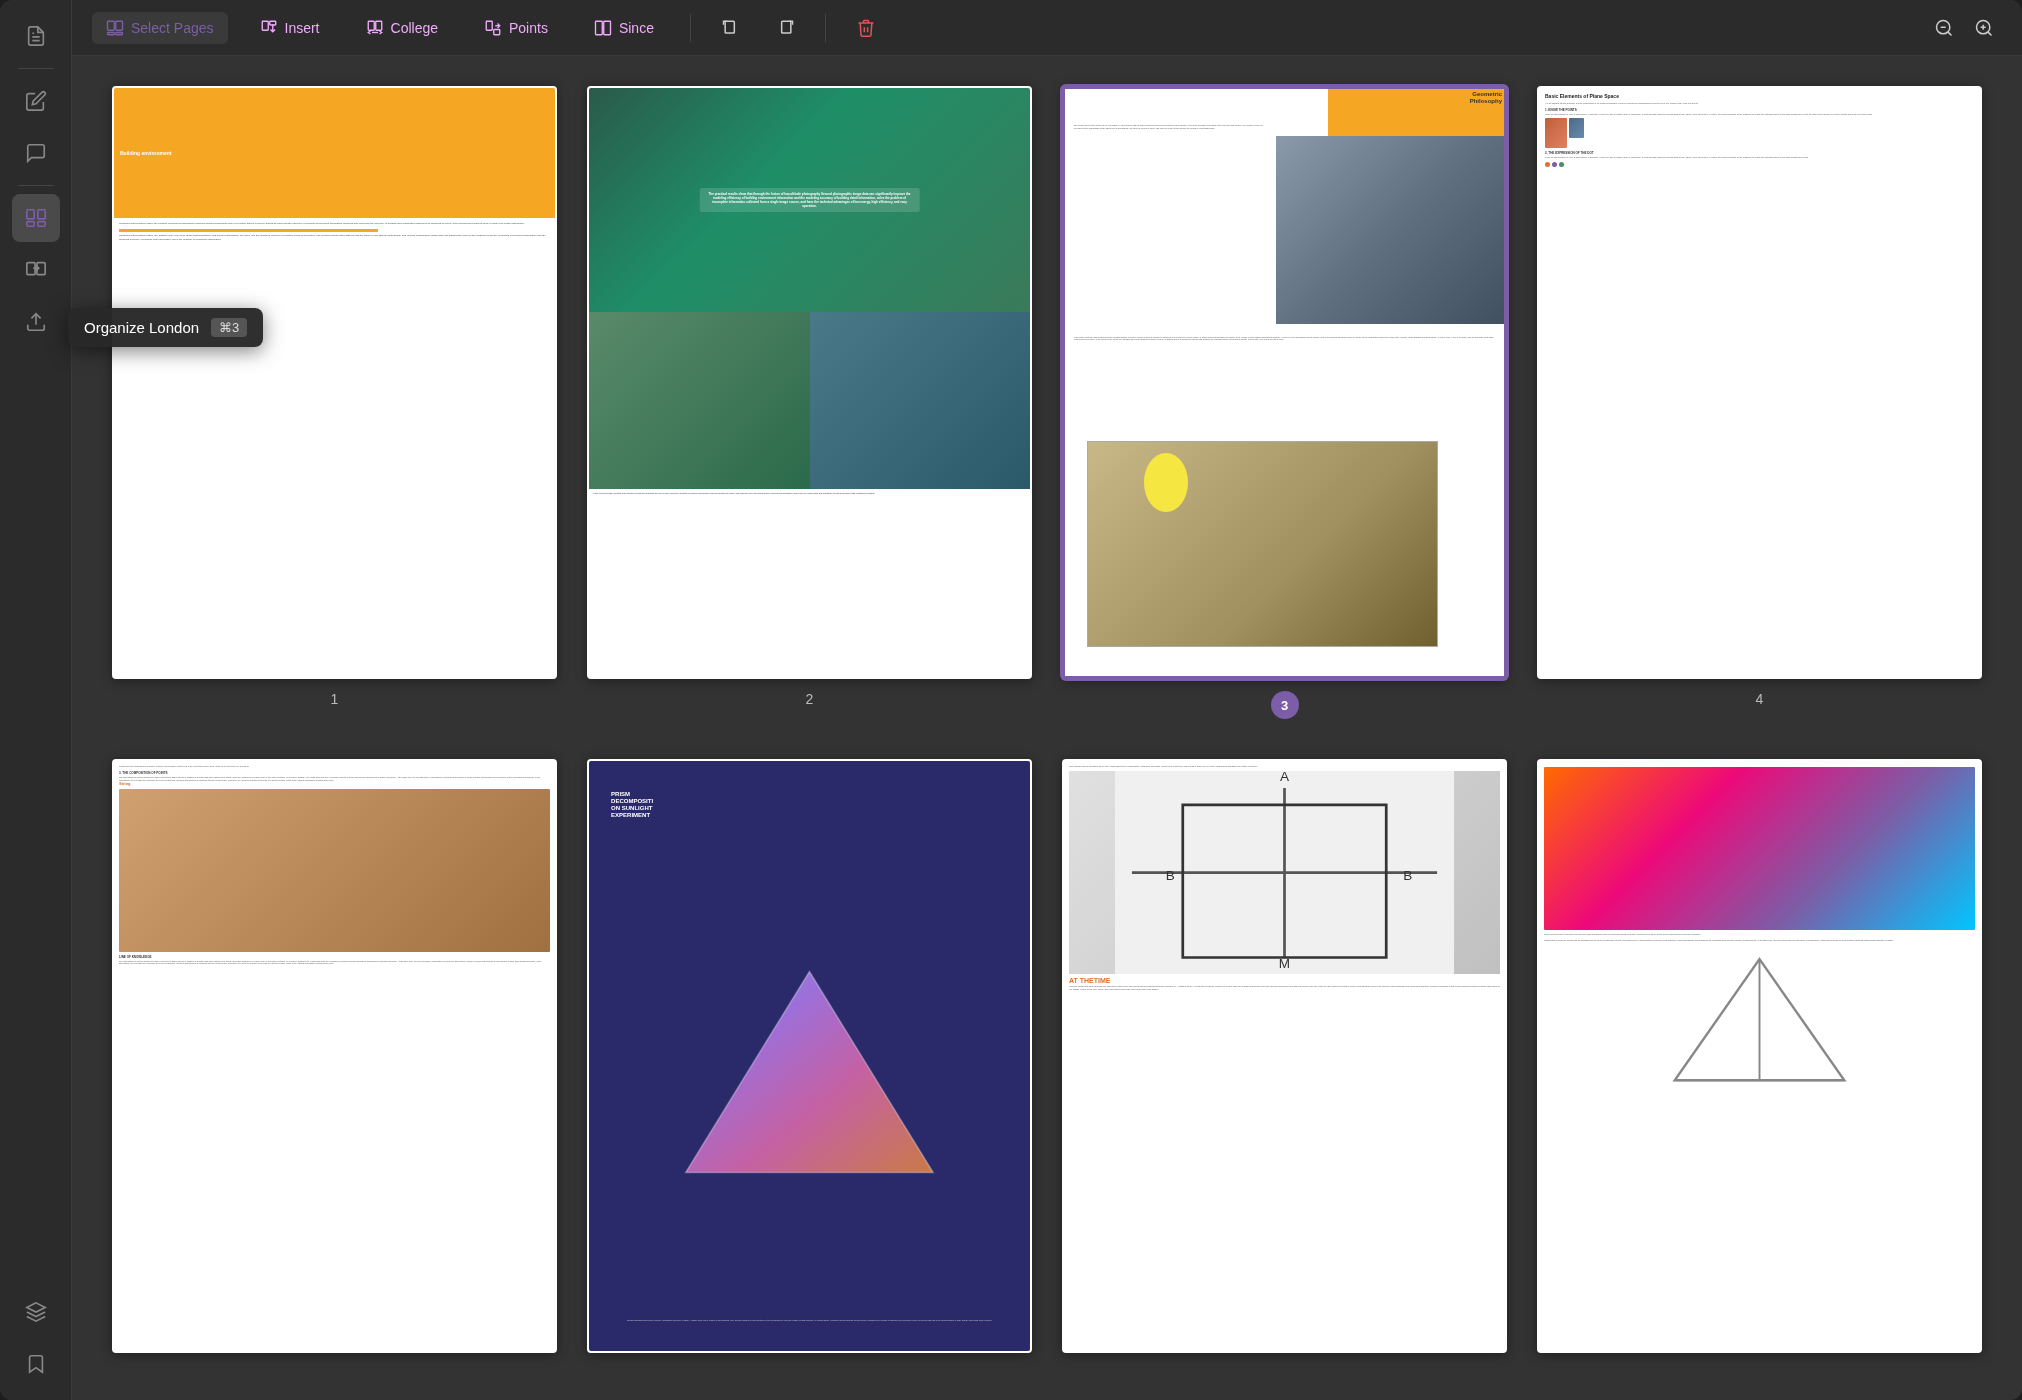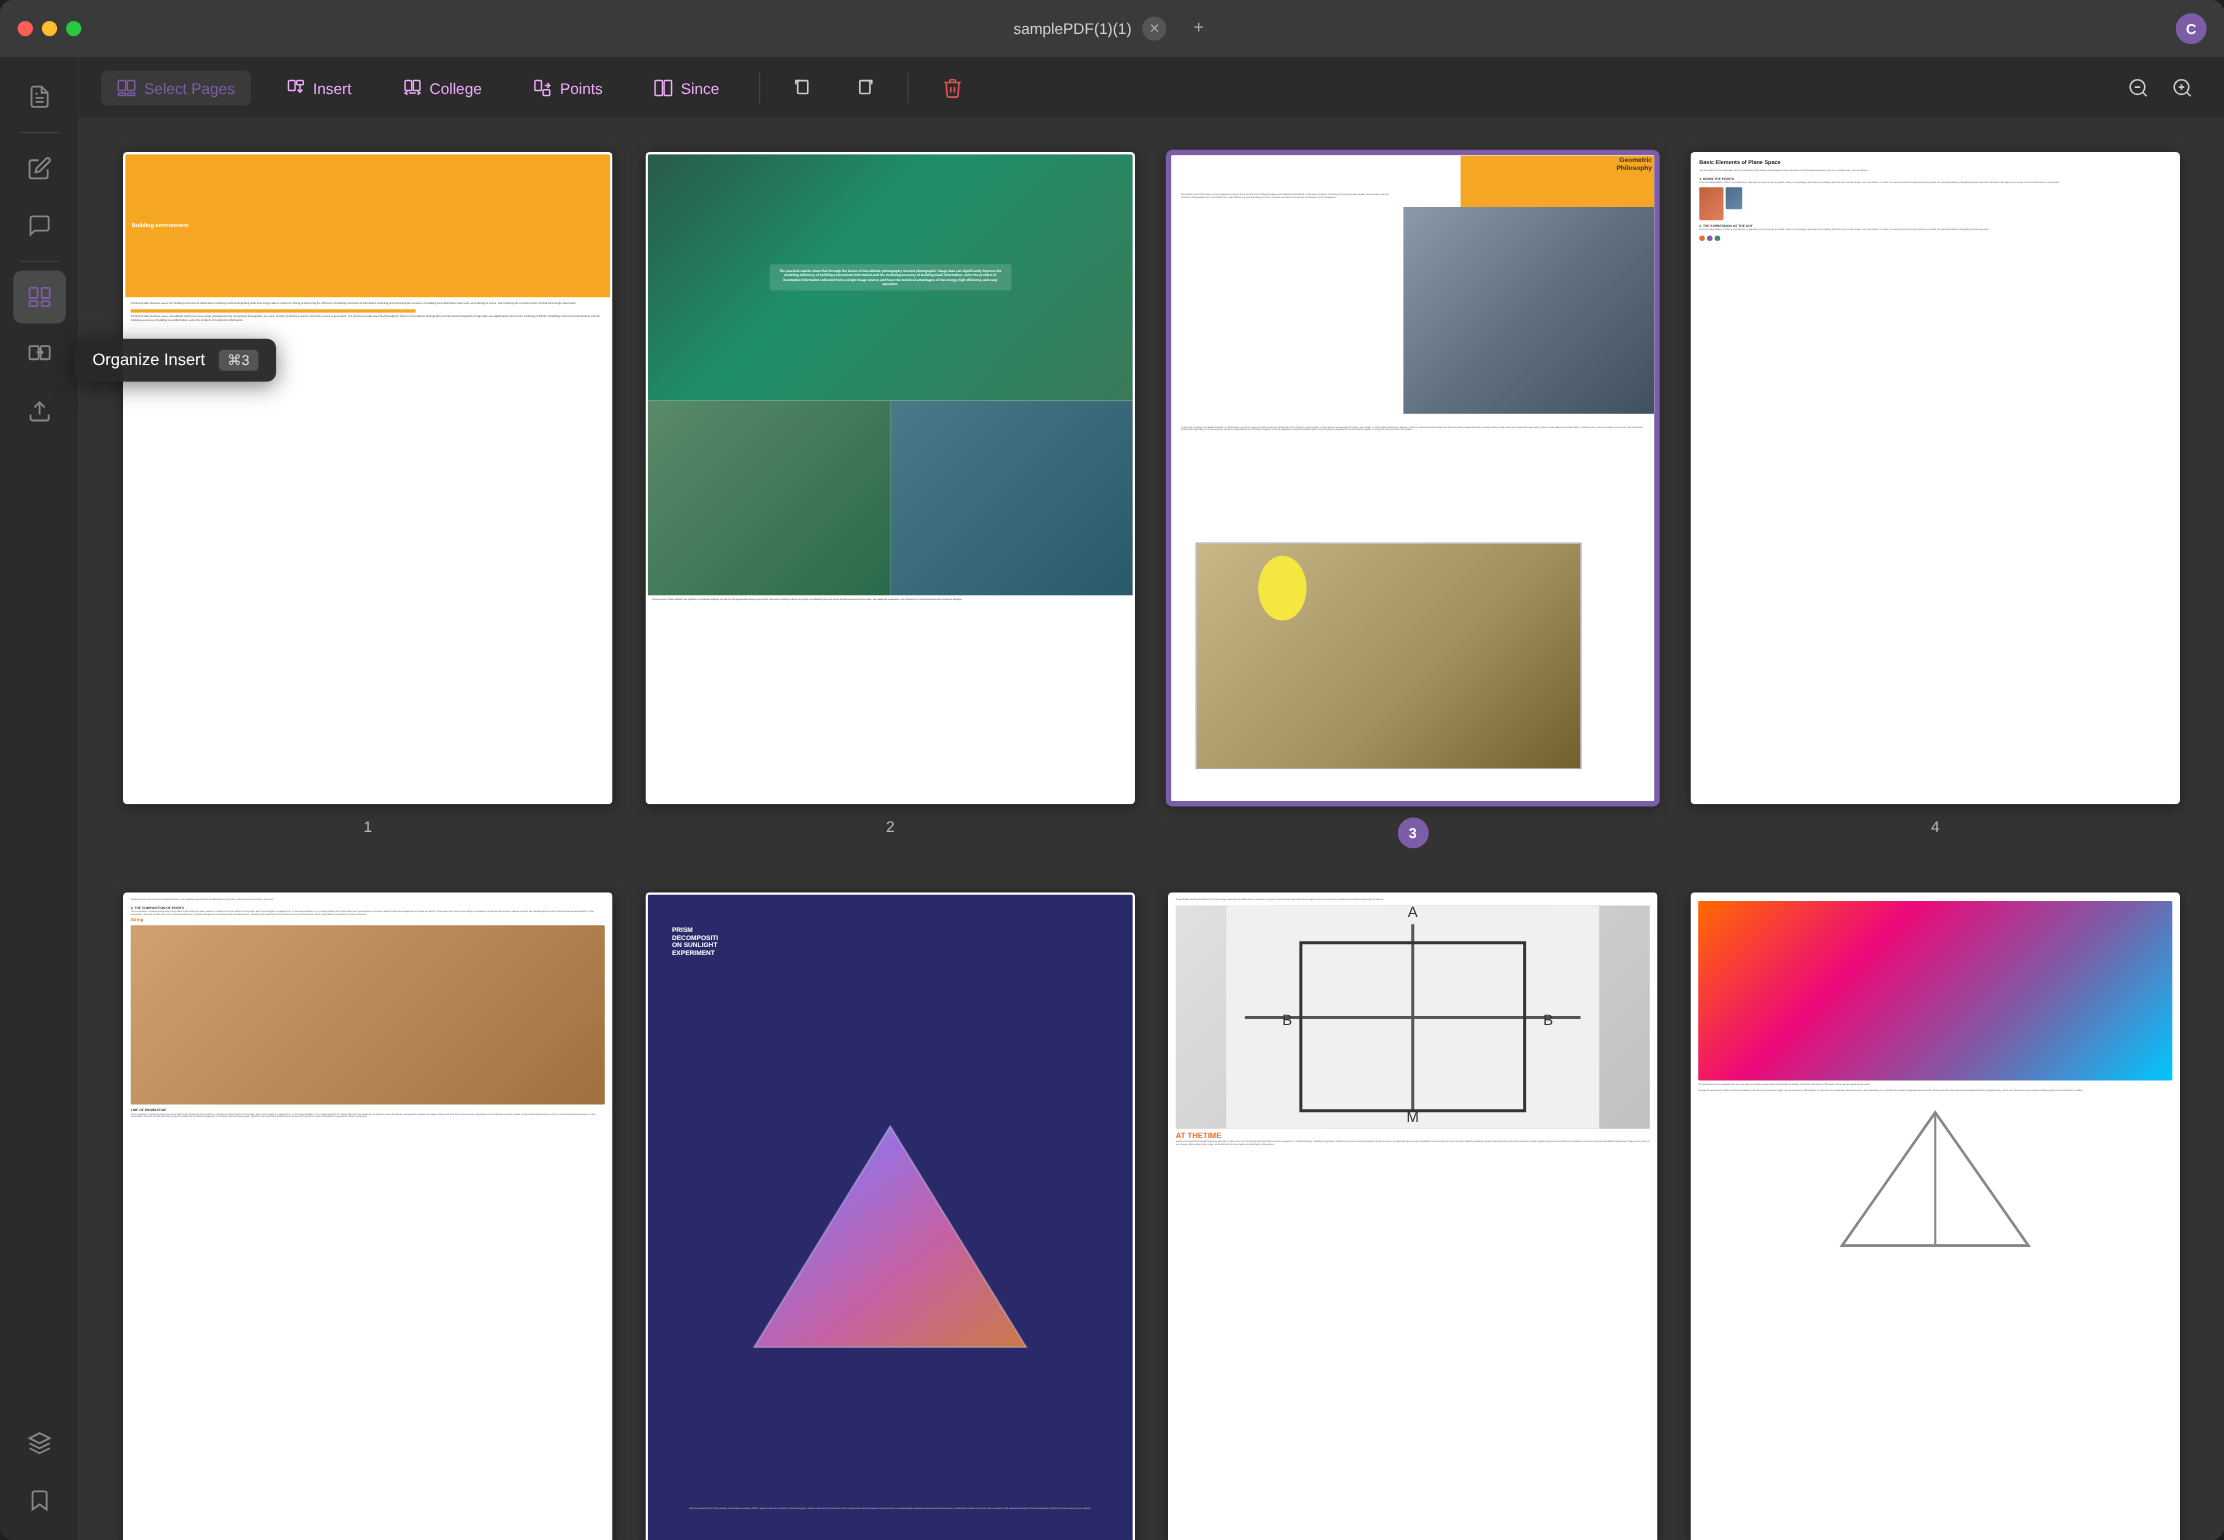--- a/index.html
+++ b/index.html
@@ -382,35 +382,20 @@
 
     
     .p8-body { padding: 4px 5px; background: white; height: 100%; }
     .p8-gradient { width: 100%; height: 28%; background: linear-gradient(135deg, #ff6a00, #ee0979, #7b5ea7, #00c6ff); border-radius: 1px; margin: 2px 0; }
   </style>
 </head>
 <body>
 
 <div class="window">
 
-  <div class="titlebar">
-    <div class="traffic-lights">
-      <div class="traffic-light tl-close"></div>
-      <div class="traffic-light tl-min"></div>
-      <div class="traffic-light tl-max"></div>
-    </div>
-    <div class="titlebar-title">
-      <span>samplePDF(1)(1)</span>
-      <div class="titlebar-close-btn">✕</div>
-      <div class="titlebar-add-btn">+</div>
-    </div>
-    <div class="titlebar-avatar">
-      <span>C</span>
-    </div>
-  </div>
 
   <div class="main-content">
 
     <div class="sidebar">
       <div class="sidebar-item">
         <svg viewBox="0 0 24 24" fill="none" stroke="currentColor" stroke-width="1.8">
           <path d="M14 2H6a2 2 0 00-2 2v16a2 2 0 002 2h12a2 2 0 002-2V8z"></path>
           <polyline points="14 2 14 8 20 8"></polyline>
           <line x1="16" y1="13" x2="8" y2="13"></line>
           <line x1="16" y1="17" x2="8" y2="17"></line>
@@ -737,16 +722,16 @@
             </div>
 
           </div>
 
         </div>
       </div>
     </div>
   </div>
 
   <div class="tooltip">
-    <span class="tooltip-text">Organize Insert</span>
+    <span class="tooltip-text">Organize London</span>
     <span class="tooltip-shortcut">⌘3</span>
   </div>
 </div>
 
 </body></html>

